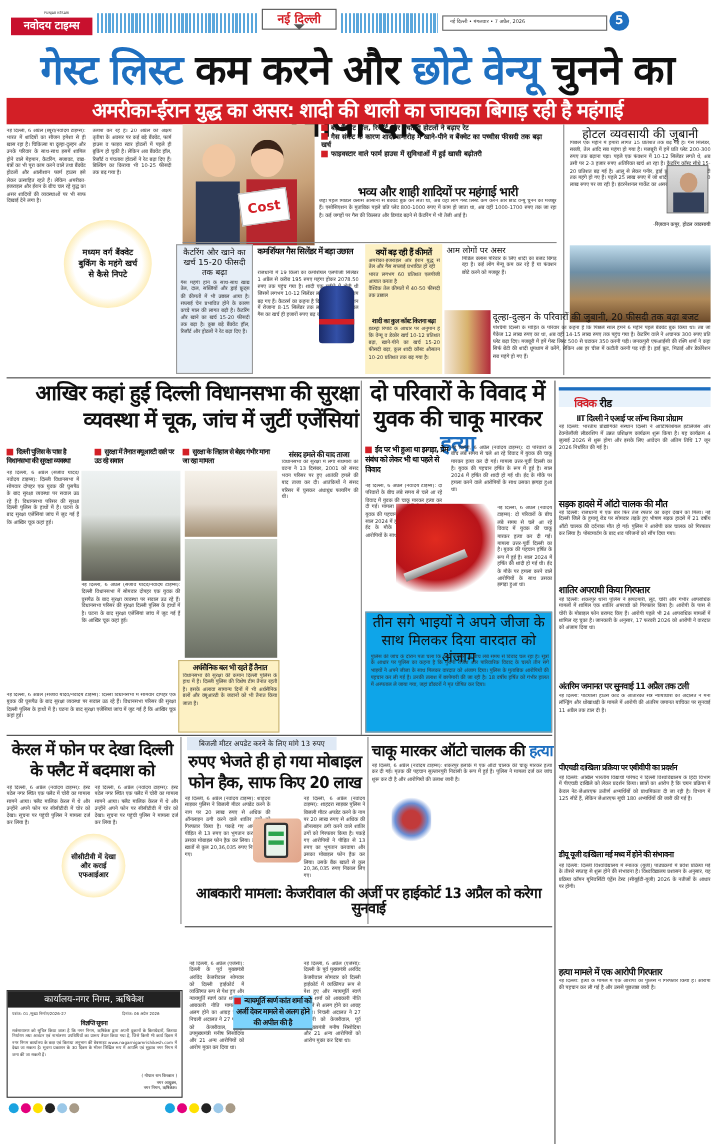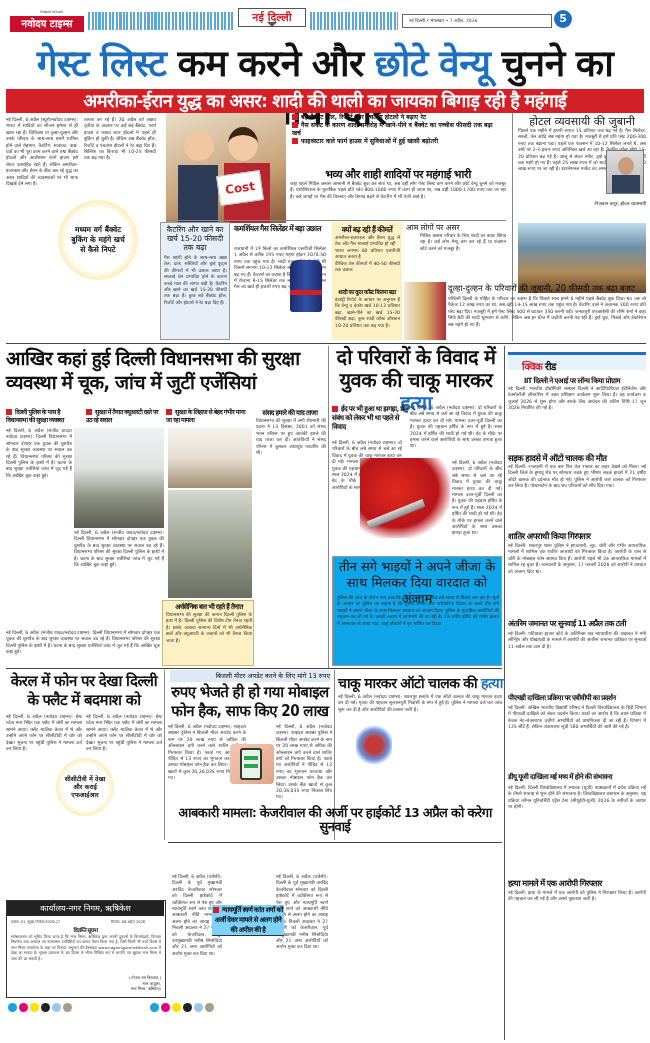--- a/index.html
+++ b/index.html
@@ -105,21 +105,21 @@
 
 <div class="abs" style="left:406px;top:222px;width:100px;font-size:7.5px">आम लोगों पर असर</div>
 <div class="abs txt" style="left:420px;top:233px;width:86px;height:36px">मिडिल क्लास परिवार के लिए शादी का बजट बिगड़ रहा है। कई लोग मेन्यू कम कर रहे हैं या फंक्शन छोटे करने को मजबूर हैं।</div>
 
 <div class="img" style="left:404px;top:282px;width:42px;height:58px;background:linear-gradient(90deg,#f4e7d6,#d8b36e,#b22b3c)"></div>
 <div class="abs" style="left:448px;top:283px;width:198px;font-size:8.3px;font-weight:normal;line-height:10px">दूल्हा-दुल्हन के परिवारों की जुबानी, 20 फीसदी तक बढ़ा बजट</div>
 <div class="abs txt" style="left:448px;top:296px;width:198px;height:44px">पश्चिमी दिल्ली के मोहित के परिवार का कहना है कि पिछले साल हमने 6 महीने पहले बैंक्वेट बुक किया था। तब जो पैकेज 12 लाख रुपए का था, अब वही 14-15 लाख रुपए तक पहुंच गया है। केटरिंग वाले ने अचानक 300 रुपए प्रति प्लेट बढ़ा दिए। मजबूरी में हमें गेस्ट लिस्ट 500 से घटाकर 350 करनी पड़ी। जनकपुरी एफआईसी की रश्मि शर्मा ने कहा सिर्फ बेटी की शादी धूमधाम से करेंगे, लेकिन अब हर चीज में कटौती करनी पड़ रही है। ड्राई फ्रूट, मिठाई और डेकोरेशन सब महंगे हो गए हैं।</div>
 
 <div class="rule" style="left:6px;top:343px;width:640px;height:1px;background:#444"></div>
 
-<div class="abs hd" style="left:6px;top:346px;width:320px;font-size:19px;line-height:24px;text-align:left">आखिर कहां हुई दिल्ली विधानसभा की सुरक्षा व्यवस्था में चूक, जांच में जुटीं एजेंसियां</div>
+<div class="abs hd" style="left:6px;top:346px;width:320px;font-size:19px;line-height:24px;text-align:right">आखिर कहां हुई दिल्ली विधानसभा की सुरक्षा व्यवस्था में चूक, जांच में जुटीं एजेंसियां</div>
 <div class="abs hd" style="left:6px;top:408px;width:76px;font-size:6.2px;line-height:8px"><span class="bullet"></span><span>दिल्ली पुलिस के पास है विधानसभा की सुरक्षा व्यवस्था</span></div>
 <div class="abs hd" style="left:86px;top:408px;width:76px;font-size:6.2px;line-height:8px"><span class="bullet"></span><span>सुरक्षा में तैनात क्यूआरटी दस्ते पर उठ रहे सवाल</span></div>
 <div class="abs hd" style="left:166px;top:408px;width:82px;font-size:6.2px;line-height:8px"><span class="bullet"></span><span>सुरक्षा के लिहाज से बेहद गंभीर माना जा रहा मामला</span></div>
 <div class="abs hd" style="left:254px;top:408px;width:72px;font-size:6.8px;text-align:center">संसद हमले की याद ताजा</div>
 
 <div class="abs txt" style="left:6px;top:428px;width:66px;height:200px">नई दिल्ली, 6 अप्रैल (संजीव यादव/नवोदय टाइम्स): दिल्ली विधानसभा में सोमवार दोपहर एक युवक की घुसपैठ के बाद सुरक्षा व्यवस्था पर सवाल उठ रहे हैं। विधानसभा परिसर की सुरक्षा दिल्ली पुलिस के हाथों में है। घटना के बाद सुरक्षा एजेंसियां जांच में जुट गई हैं कि आखिर चूक कहां हुई।</div>
 <div class="img" style="left:74px;top:428px;width:90px;height:100px;background:linear-gradient(180deg,#eef2f2 0%,#dfe3e0 40%,#8c9081 70%,#5c5c54)"></div>
 <div class="img" style="left:168px;top:428px;width:84px;height:60px;background:linear-gradient(180deg,#f6f2ea 0%,#e5ddd2 50%,#a28e72)"></div>
 <div class="img" style="left:168px;top:490px;width:84px;height:108px;background:linear-gradient(180deg,#d3d8d0,#9ca392 50%,#6a6e63)"></div>
 <div class="abs txt" style="left:256px;top:418px;width:70px;height:210px">विधानसभा की सुरक्षा में लगी सेंधमारी की घटना ने 13 दिसंबर, 2001 को संसद भवन परिसर पर हुए आतंकी हमले की याद ताजा कर दी। आतंकियों ने संसद परिसर में घुसकर अंधाधुंध फायरिंग की थी।</div>
@@ -164,21 +164,21 @@
 <div class="abs txt" style="left:508px;top:890px;width:138px;height:110px">नई दिल्ली: हत्या के मामले में एक आरोपी को पुलिस ने गिरफ्तार किया है। आरोपी की पहचान कर ली गई है और उससे पूछताछ जारी है।</div>
 
 <div class="rule" style="left:6px;top:668px;width:496px;height:1px;background:#444"></div>
 
 <div class="abs hd" style="left:6px;top:672px;width:156px;font-size:15px;line-height:19px;text-align:center">केरल में फोन पर देखा दिल्ली के फ्लैट में बदमाश को</div>
 <div class="abs txt" style="left:6px;top:714px;width:76px;height:284px">नई दिल्ली, 6 अप्रैल (नवोदय टाइम्स): ईस्ट पटेल नगर स्थित एक फ्लैट में चोरी का मामला सामने आया। फ्लैट मालिक केरल में थे और उन्होंने अपने फोन पर सीसीटीवी में चोर को देखा। सूचना पर पहुंची पुलिस ने मामला दर्ज कर लिया है।</div>
 <div class="abs txt" style="left:86px;top:714px;width:76px;height:284px">नई दिल्ली, 6 अप्रैल (नवोदय टाइम्स): ईस्ट पटेल नगर स्थित एक फ्लैट में चोरी का मामला सामने आया। फ्लैट मालिक केरल में थे और उन्होंने अपने फोन पर सीसीटीवी में चोर को देखा। सूचना पर पहुंची पुलिस ने मामला दर्ज कर लिया है।</div>
 <div class="abs" style="left:56px;top:758px;width:58px;height:58px;border-radius:50%;background:radial-gradient(circle,#fff 55%,#fde9a8 75%,#fff 100%);display:flex;align-items:center;justify-content:center;text-align:center;font-size:6.4px;font-weight:bold;line-height:8px;padding:6px">सीसीटीवी में देखा और कराई एफआईआर</div>
 
 <div class="rule" style="left:164px;top:670px;width:1px;height:170px"></div>
-<div class="abs" style="left:170px;top:670px;width:160px;height:12px;background:#dfe9f5;font-size:6.5px;line-height:12px;text-align:right">बिजली मीटर अपडेट करने के लिए मांगे 13 रुपए</div>
+<div class="abs" style="left:170px;top:670px;width:136px;height:12px;background:#dfe9f5;font-size:6.5px;line-height:12px;text-align:center">बिजली मीटर अपडेट करने के लिए मांगे 13 रुपए</div>
 <div class="abs hd" style="left:168px;top:683px;width:164px;font-size:15px;line-height:19px;text-align:center">रुपए भेजते ही हो गया मोबाइल फोन हैक, साफ किए 20 लाख</div>
 <div class="abs txt" style="left:168px;top:724px;width:78px;height:114px">नई दिल्ली, 6 अप्रैल (नवोदय टाइम्स): शाहदरा साइबर पुलिस ने बिजली मीटर अपडेट करने के नाम पर 20 लाख रुपए से अधिक की ऑनलाइन ठगी करने वाले शातिर ठगों को गिरफ्तार किया है। पकड़े गए आरोपियों ने पीड़ित से 13 रुपए का भुगतान करवाया और उसका मोबाइल फोन हैक कर लिया। उसके बैंक खातों से कुल 20,36,035 रुपए निकाल लिए गए।</div>
 <div class="img" style="left:230px;top:744px;width:44px;height:40px;background:linear-gradient(135deg,#f0c9b0,#e0a48a);border-radius:4px">
   <div class="abs" style="left:10px;top:4px;width:22px;height:32px;background:#e8f3ea;border:2px solid #333;border-radius:3px">
     <div class="abs" style="left:2px;top:6px;width:14px;height:4px;background:#2da44e"></div>
     <div class="abs" style="left:2px;top:14px;width:14px;height:4px;background:#2da44e"></div>
   </div>
 </div>
 <div class="abs txt" style="left:276px;top:724px;width:56px;height:114px">नई दिल्ली, 6 अप्रैल (नवोदय टाइम्स): शाहदरा साइबर पुलिस ने बिजली मीटर अपडेट करने के नाम पर 20 लाख रुपए से अधिक की ऑनलाइन ठगी करने वाले शातिर ठगों को गिरफ्तार किया है। पकड़े गए आरोपियों ने पीड़ित से 13 रुपए का भुगतान करवाया और उसका मोबाइल फोन हैक कर लिया। उसके बैंक खातों से कुल 20,36,035 रुपए निकाल लिए गए।</div>
 

